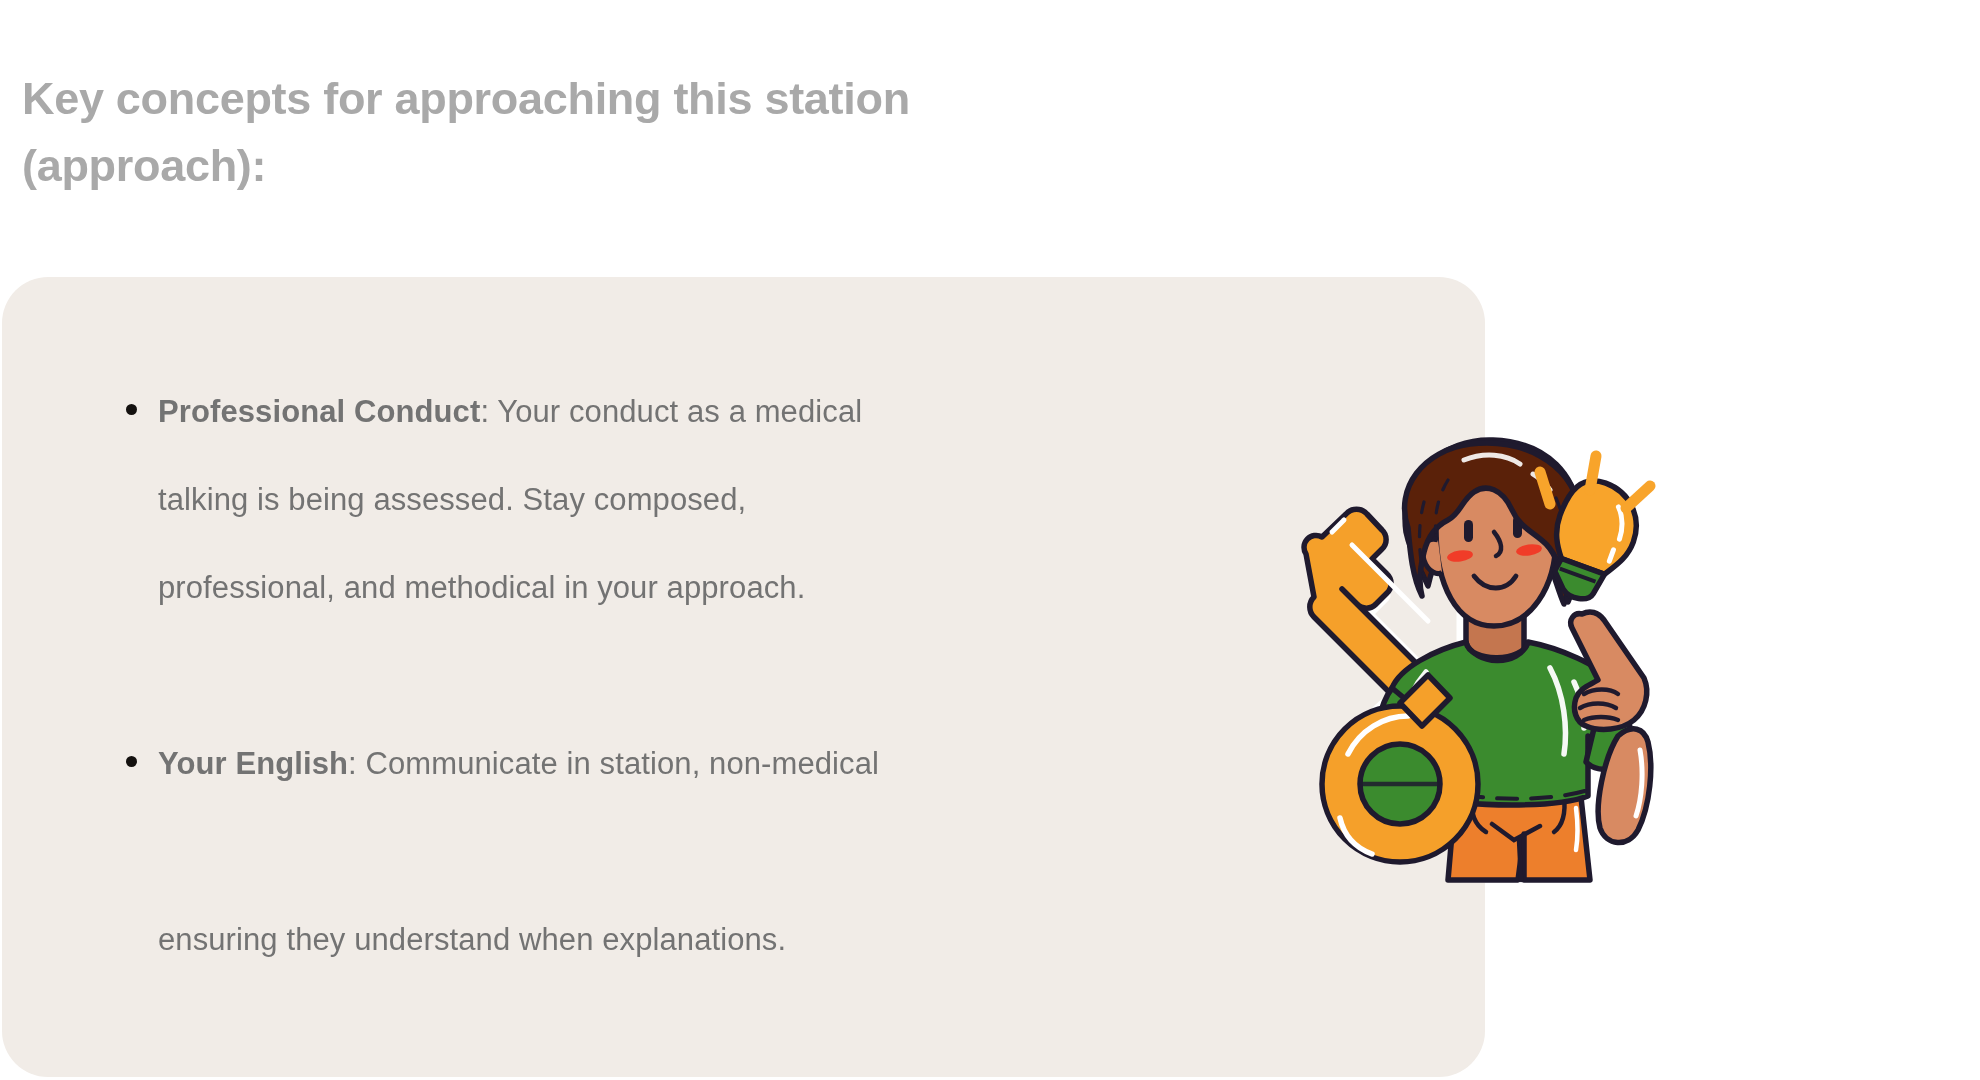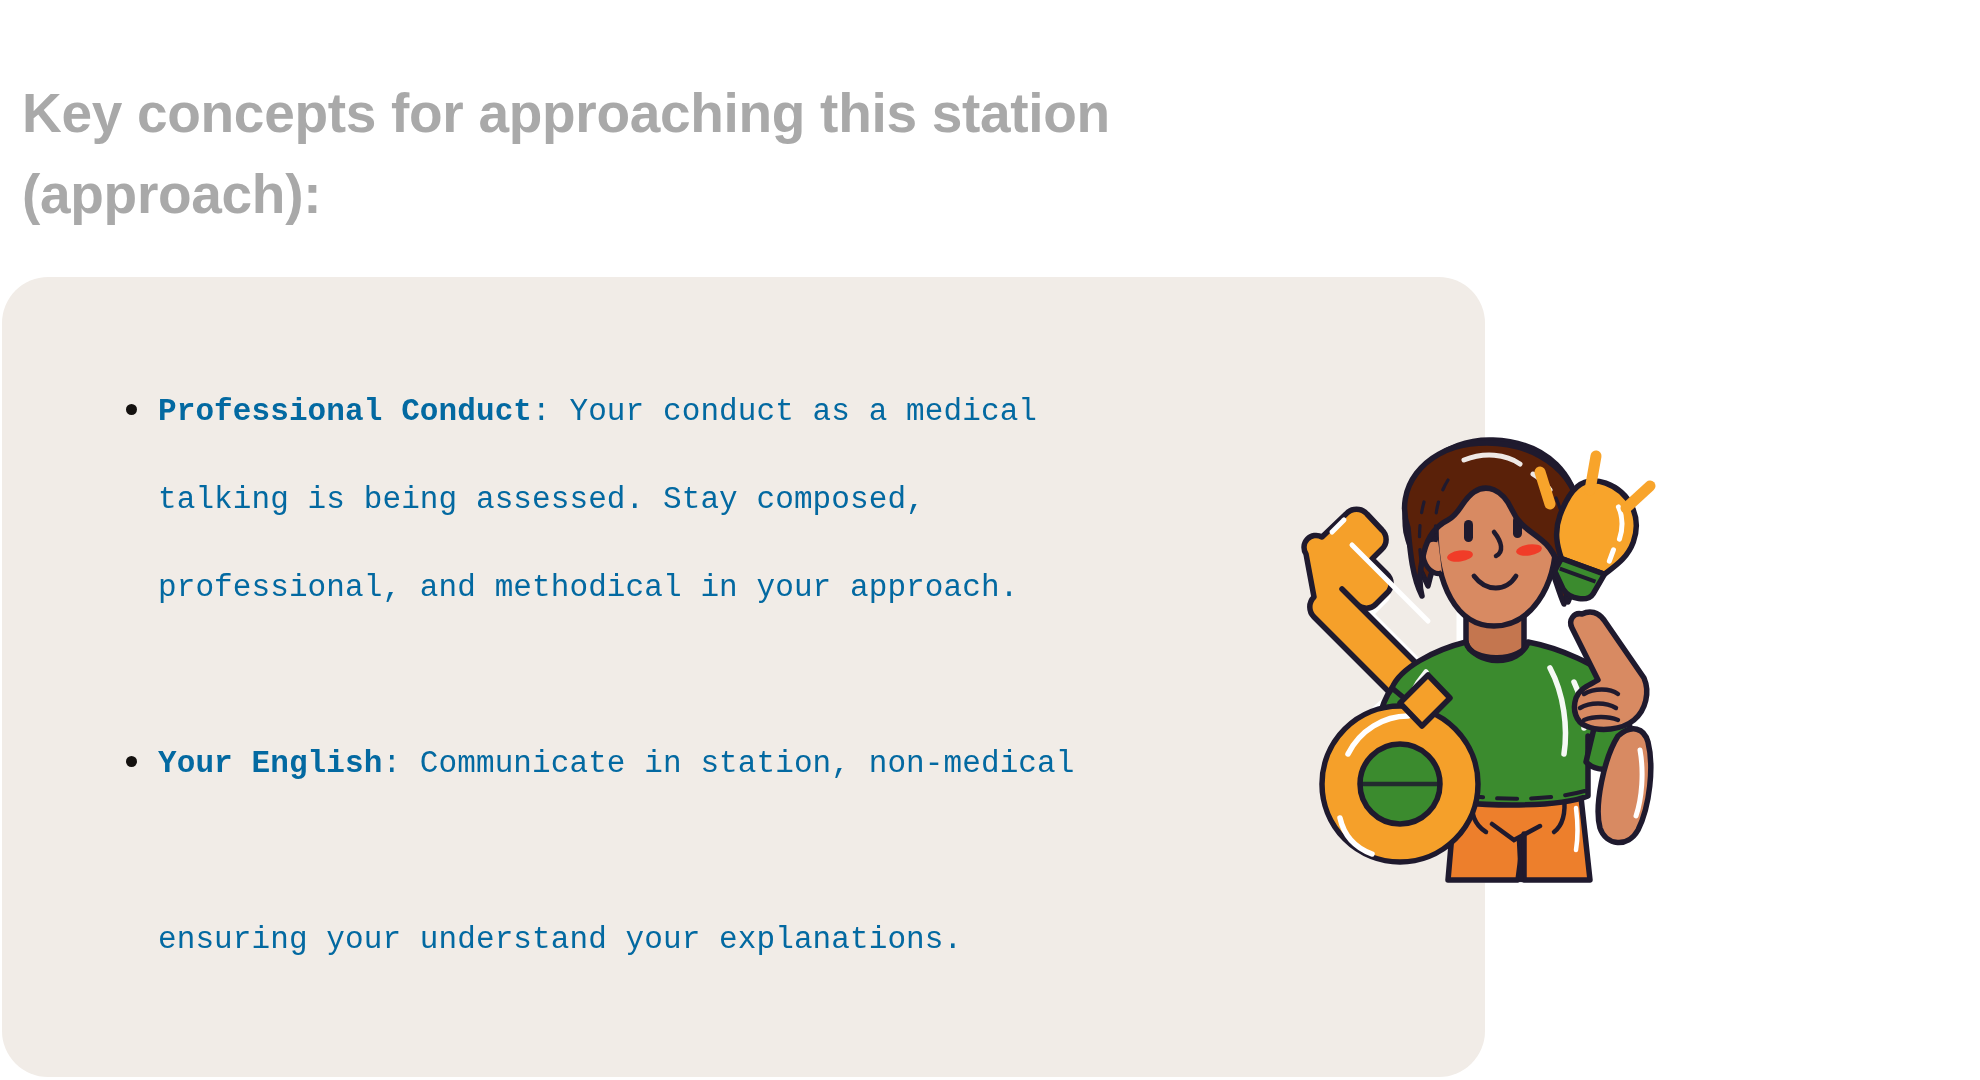--- a/index.html
+++ b/index.html
@@ -21,21 +21,21 @@
     inset: 0;
     background: #ffffff;
   }
 
   
   .heading {
     position: absolute;
     left: 22px;
     top: 36px;
     width: 1540px;
-    font-size: 55px;
+    font-size: 45px;
     font-weight: 700;
     line-height: 1.48;
     letter-spacing: -0.3px;
     color: #a9a9a9;
   }
   .heading .hl {
     display: block;
     white-space: pre;
   }
 
@@ -55,23 +55,22 @@
     position: absolute;
     left: 110px;
     top: 368px;
     width: 1080px;
   }
   .bullet {
     position: relative;
     padding-left: 48px;
     font-size: 31px;
     line-height: 88px;
-    color: #0369a1;
+    color: #737373;
     letter-spacing: 0.1px;
-    font-family: Liberation Mono, monospace;
   }
   .bullet + .bullet {
     margin-top: 88px;
   }
   .bullet .dot {
     position: absolute;
     left: 16px;
     top: 36px;
     width: 11px;
     height: 11px;
@@ -118,21 +117,21 @@
       <span class="dot"></span>
       <span class="term">Professional Conduct</span><span class="rest">: Your conduct as a medical</span><br>
       <span class="rest">talking is being assessed. Stay composed,</span><br>
       <span class="rest">professional, and methodical in your approach.</span>
     </div>
 
     <div class="bullet">
       <span class="dot"></span>
       <span class="term">Your English</span><span class="rest">: Communicate in station, non-medical</span><br>
       <br>
-      <span class="rest">ensuring your understand your explanations.</span>
+      <span class="rest">ensuring they understand when explanations.</span>
     </div>
 
   </div>
 
   <div class="illustration">
     <svg viewBox="0 0 410 460" xmlns="http://www.w3.org/2000/svg">
       <g fill="none" stroke="#ffffff" stroke-width="13" stroke-linejoin="round" stroke-linecap="round">
         <path d="M22 120 L55 88 L86 118 L70 134 L96 160 L78 178 L52 152 L118 218
                  L150 250 L132 268 L66 202 Z"></path>
         <path d="M175 440 L175 368 L130 368 A55 55 0 1 1 130 258 L175 258 L175 130

